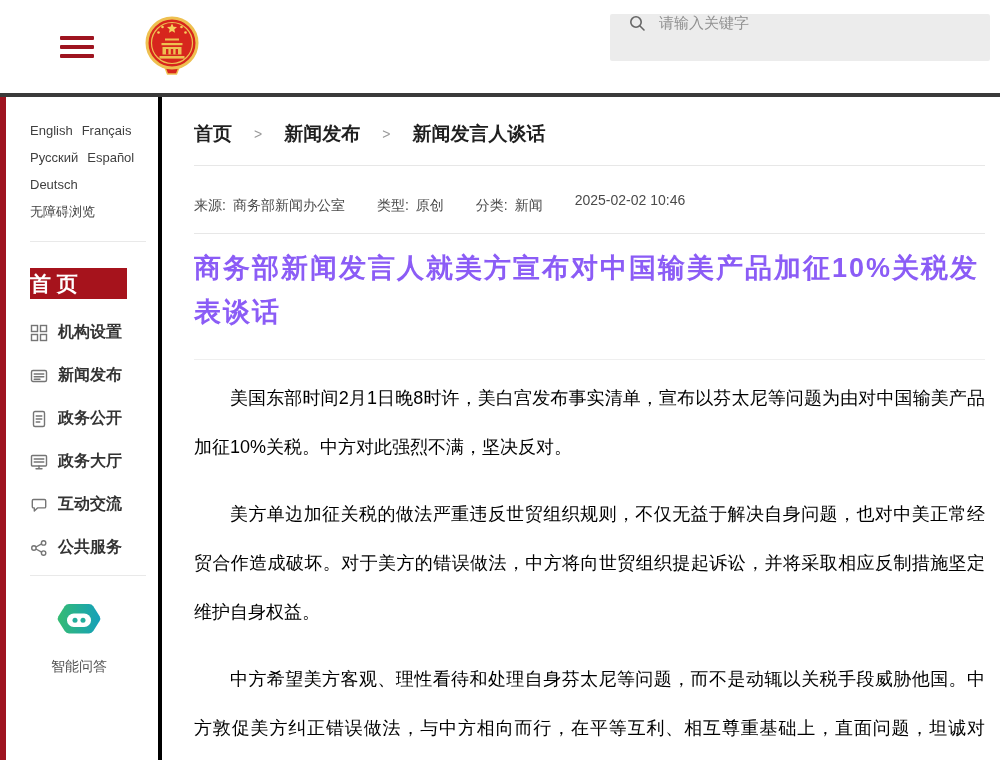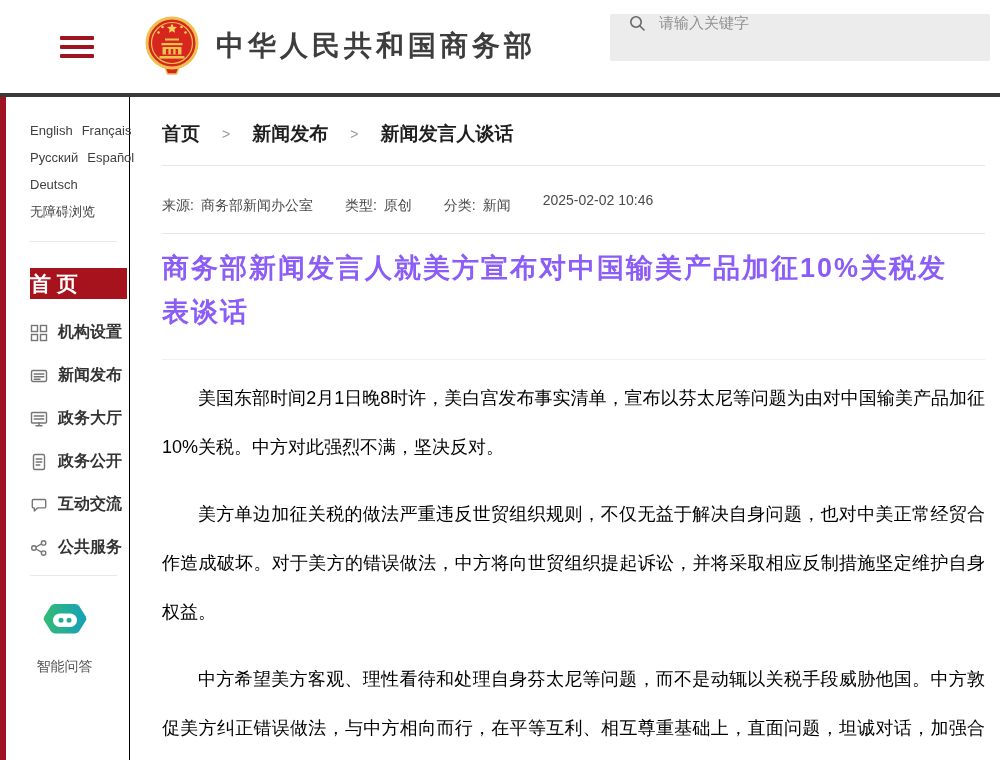--- a/index.html
+++ b/index.html
@@ -17,21 +17,21 @@
   .site-subtitle { font-size:10.5px; color:#808080; letter-spacing:0.3px; margin-top:6px; }
   .search-box { position:absolute; right:10px; top:14px; width:380px; height:47px; background:#ececec; border-radius:2px; display:flex; align-items:flex-start; padding:0 18px; }
   .search-box svg { flex:none; margin-right:13px; }
   .search-box input { flex:1; border:none; outline:none; background:transparent; font-size:15px; color:#333; font-family:inherit; }
   .search-box input::placeholder { color:#909090; }
   .header-divider { height:4px; background:#3a3a3a; }
 
   
   .content { position:relative; display:flex; height:663px; }
   .left-accent { position:absolute; left:0; top:0; bottom:0; width:6px; background:#9e1420; }
-  .sidebar { width:124px; margin-left:6px; border-right:1px solid #000000; padding:20px 0 0 24px; flex:none; }
+  .sidebar { width:156px; margin-left:6px; border-right:4px solid #000000; padding:20px 0 0 24px; flex:none; }
   .langs { font-size:13px; color:#3f3f3f; line-height:27px; padding-bottom:10px; }
   .langs .row { display:flex; gap:9px; flex-wrap:nowrap; }
   .langs span { cursor:pointer; white-space:nowrap; }
   .side-sep { border:none; border-top:1px solid #e9e9e9; margin:6px 12px 0 0; }
   .home-btn { margin-top:26px; width:97px; height:31px; background:#a6131c; color:#fff; font-size:21px; font-weight:700; text-align:left; line-height:31px; cursor:pointer; }
   .nav { margin-top:12px; }
   .nav-item { display:flex; align-items:center; gap:10px; height:43px; font-size:16px; font-weight:600; color:#333; cursor:pointer; }
   .nav-item svg { flex:none; }
   .qa { text-align:center; padding:26px 30px 0 0; }
   .qa-label { margin-top:14px; font-size:14px; color:#555; }
@@ -73,21 +73,20 @@
         <circle cx="41.5" cy="17.5" r="1.3" fill="#f6cf5c"></circle>
         <rect x="21" y="23.5" width="14" height="2" fill="#eec050"></rect>
         <rect x="17.5" y="28" width="21" height="2.2" fill="#eec050"></rect>
         <rect x="18.5" y="32" width="19" height="7.5" fill="#eec050"></rect>
         <rect x="22" y="34" width="2.4" height="5.5" fill="#d7261d"></rect>
         <rect x="26.8" y="34" width="2.4" height="5.5" fill="#d7261d"></rect>
         <rect x="31.6" y="34" width="2.4" height="5.5" fill="#d7261d"></rect>
         <rect x="15.5" y="41" width="25" height="2.6" fill="#eec050"></rect>
       </svg>
       <div>
-        <div class="site-title">中华人民共和国商务部</div>
       </div>
     </div>
 
     <div class="search-box">
       <svg width="18" height="18" viewBox="0 0 18 18">
         <circle cx="8" cy="8" r="5.2" fill="none" stroke="#666" stroke-width="1.6"></circle>
         <line x1="12" y1="12" x2="16" y2="16" stroke="#666" stroke-width="1.6" stroke-linecap="round"></line>
       </svg>
       <input type="text" placeholder="请输入关键字" style="">
     </div>
@@ -132,36 +131,36 @@
           <svg width="18" height="18" viewBox="0 0 18 18" fill="none" stroke="#757575" stroke-width="1.4" stroke-linecap="round">
             <rect x="1.5" y="3.5" width="15" height="11" rx="1.5"></rect>
             <line x1="4.2" y1="7" x2="13.8" y2="7"></line>
               <line x1="4.2" y1="9.7" x2="13.8" y2="9.7"></line>
               <line x1="4.2" y1="12.2" x2="10" y2="12.2"></line>
           </svg>
           <span>新闻发布</span>
         </div>
         <div class="nav-item">
           <svg width="18" height="18" viewBox="0 0 18 18" fill="none" stroke="#757575" stroke-width="1.4" stroke-linecap="round">
+            <rect x="3.5" y="1.5" width="11" height="15" rx="1.5"></rect>
+            <line x1="6.2" y1="6" x2="11.8" y2="6"></line>
+              <line x1="6.2" y1="9" x2="11.8" y2="9"></line>
+              <line x1="6.2" y1="12" x2="9.8" y2="12"></line>
+          </svg>
+          <span>政务公开</span>
+        </div>
+        <div class="nav-item">
+          <svg width="18" height="18" viewBox="0 0 18 18" fill="none" stroke="#757575" stroke-width="1.4" stroke-linecap="round">
             <rect x="1.5" y="2.5" width="15" height="10.5" rx="1"></rect>
             <line x1="4.2" y1="6" x2="13.8" y2="6"></line>
               <line x1="4.2" y1="9" x2="13.8" y2="9"></line>
             <line x1="9" y1="13" x2="9" y2="15.2"></line>
               <line x1="6" y1="15.8" x2="12" y2="15.8"></line>
           </svg>
           <span>政务大厅</span>
-        </div>
-        <div class="nav-item">
-          <svg width="18" height="18" viewBox="0 0 18 18" fill="none" stroke="#757575" stroke-width="1.4" stroke-linecap="round">
-            <rect x="3.5" y="1.5" width="11" height="15" rx="1.5"></rect>
-            <line x1="6.2" y1="6" x2="11.8" y2="6"></line>
-              <line x1="6.2" y1="9" x2="11.8" y2="9"></line>
-              <line x1="6.2" y1="12" x2="9.8" y2="12"></line>
-          </svg>
-          <span>政务公开</span>
         </div>
         <div class="nav-item">
           <svg width="18" height="18" viewBox="0 0 18 18" fill="none" stroke="#757575" stroke-width="1.4" stroke-linejoin="round">
             <path d="M3.5 3.5 h11 a1.2 1.2 0 0 1 1.2 1.2 v6 a1.2 1.2 0 0 1 -1.2 1.2 h-7 l-3.2 3 v-3 h-.8 a1.2 1.2 0 0 1 -1.2 -1.2 v-6 a1.2 1.2 0 0 1 1.2 -1.2 Z"></path>
           </svg>
           <span>互动交流</span>
         </div>
         <div class="nav-item">
           <svg width="18" height="18" viewBox="0 0 18 18" fill="none" stroke="#757575" stroke-width="1.4">
             <circle cx="3.9" cy="9" r="2.2"></circle>

